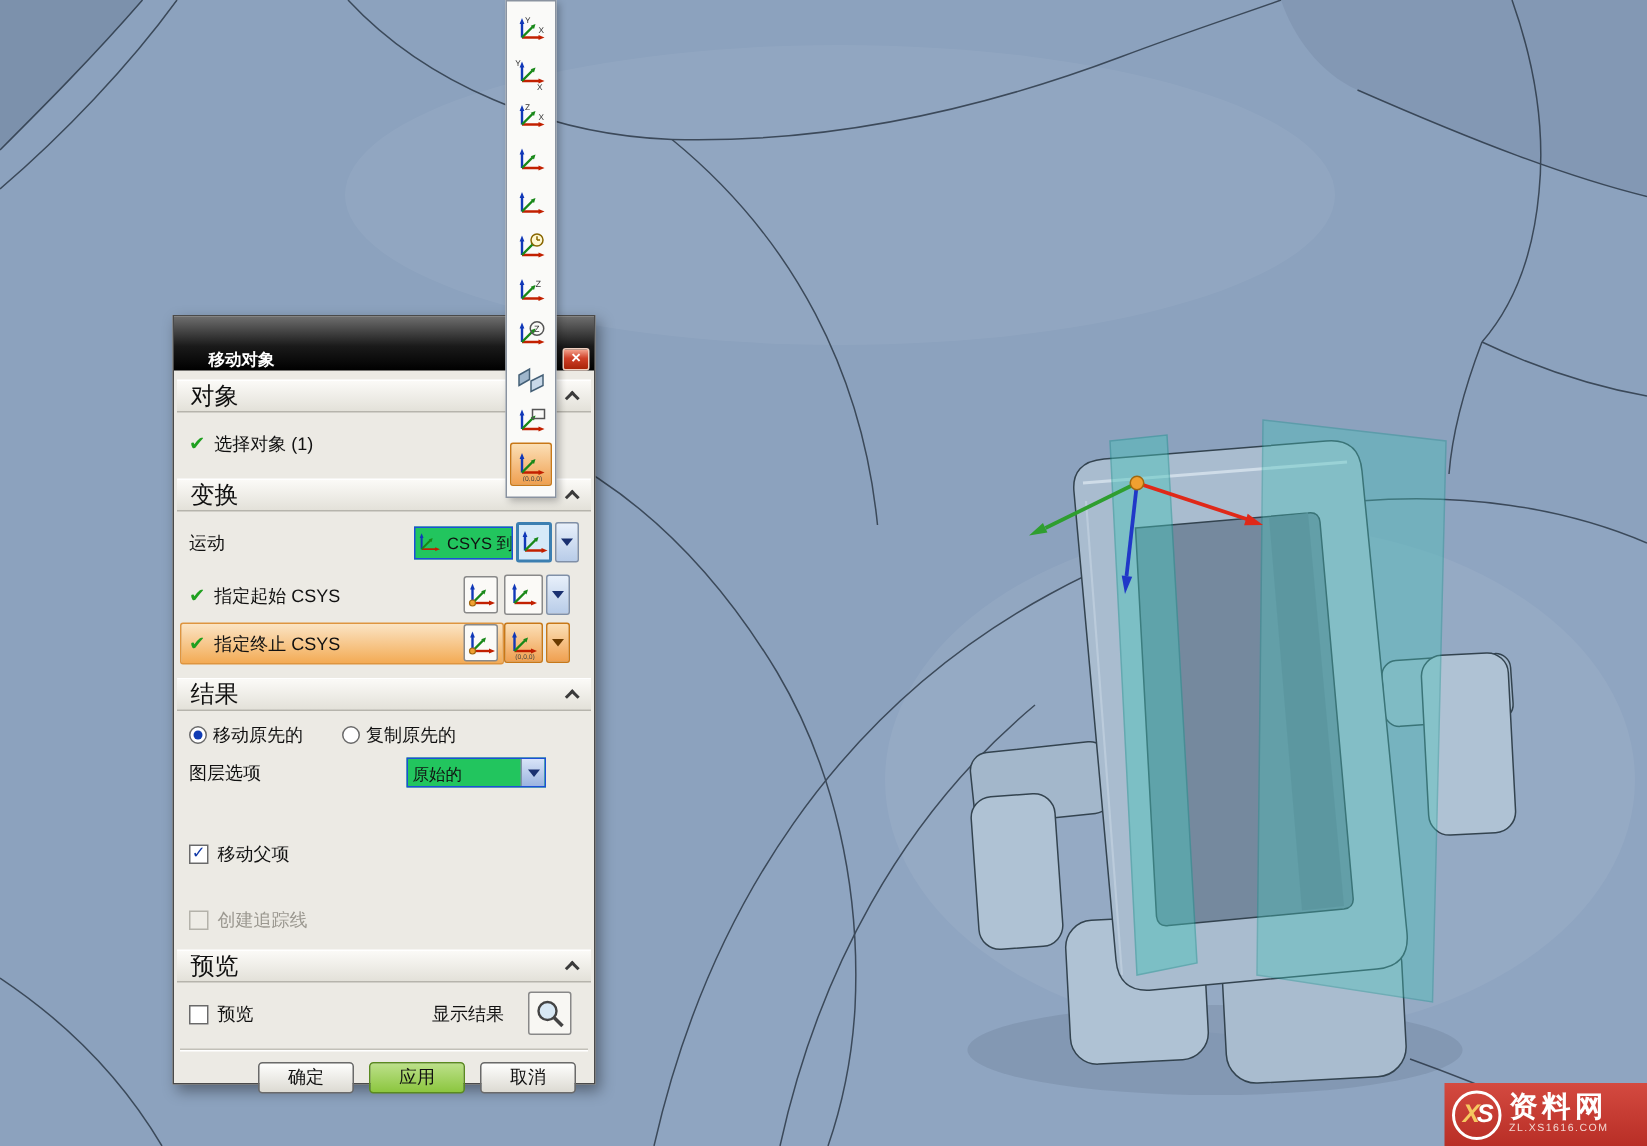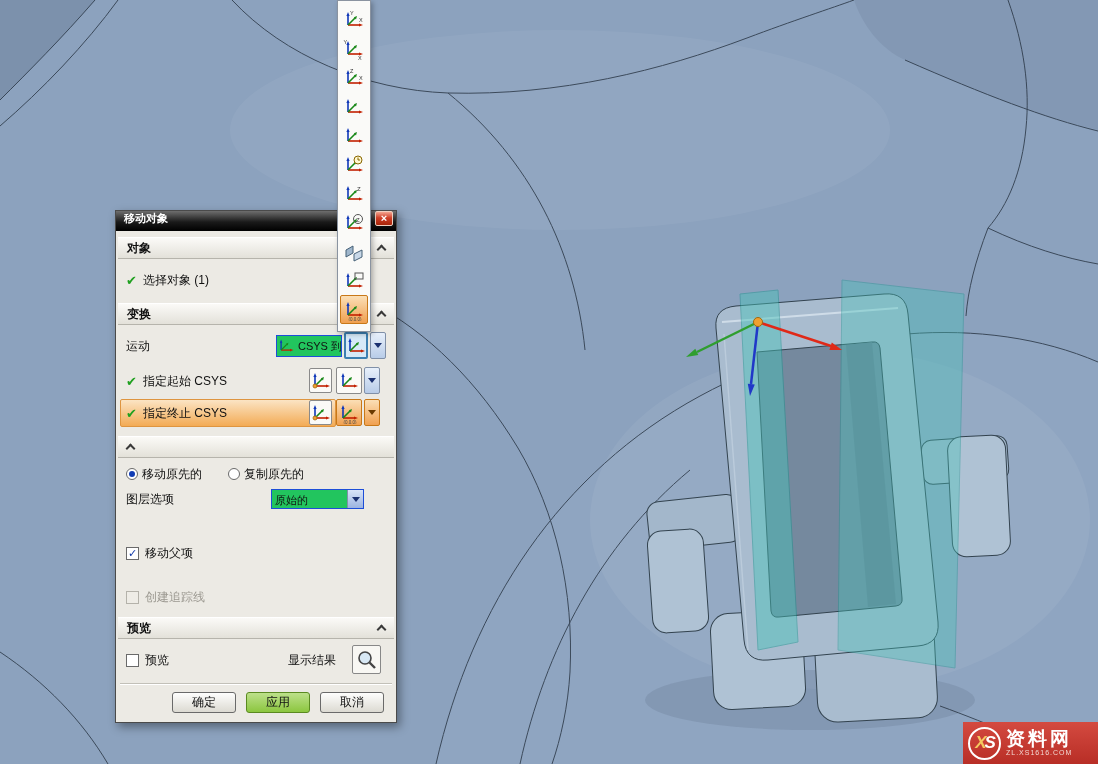--- a/index.html
+++ b/index.html
@@ -21,30 +21,30 @@
   
   .csys-toolbar{position:absolute;left:337px;top:0;width:34px;height:332px;z-index:20;
     background:#FAFAF8;border:1px solid #8A93A0;box-shadow:2px 2px 5px rgba(0,0,0,.28);
     display:flex;flex-direction:column;align-items:center;padding-top:4px}
   .tb-item{width:28px;height:29px;display:flex;align-items:center;justify-content:center;border:1px solid transparent;border-radius:2px}
   .tb-item.selected{background:linear-gradient(180deg,#FBDFB6,#F0A050);border-color:#C87818}
 
   
   .dialog{position:absolute;left:115px;top:210px;width:282px;height:513px;z-index:10;
     background:#ECEAE4;border:1px solid #4A4A4A;box-shadow:3px 4px 9px rgba(0,0,0,.38)}
-  .titlebar{height:20px;background:linear-gradient(180deg,#6E6E6E,#1a1a1a 55%,#000);
-    display:flex;align-items:flex-start;padding:0 3px 0 8px}
+  .titlebar{height:36px;background:linear-gradient(180deg,#6E6E6E,#1a1a1a 55%,#000);
+    display:flex;align-items:flex-end;padding:0 3px 0 23px}
   .titlebar .t{color:#fff;font-size:11px;font-weight:bold;flex:1}
   .closebtn{width:18px;height:15px;border:1px solid #F0D0C0;border-radius:2px;color:#fff;
     background:linear-gradient(180deg,#F5A590,#D04028 45%,#A82408);
     font-size:11px;font-weight:bold;line-height:1;display:flex;align-items:center;justify-content:center}
   .body{position:relative;height:491px}
   .sec{position:absolute;left:2px;right:2px;height:22px;display:flex;align-items:center;padding:0 9px;
     background:linear-gradient(180deg,#FBFAF7,#E3E1D9);border-top:1px solid #fff;border-bottom:1px solid #B6B4AC}
-  .sec .h{font-size:12px;font-weight:bold;color:#101010;flex:1}
+  .sec .h{font-size:16px;font-weight:normal;color:#101010;flex:1}
   .chev{width:7px;height:7px;border-top:2px solid #3A3A3A;border-right:2px solid #3A3A3A;
     transform:rotate(-45deg);margin-top:3px}
   .row{position:absolute;left:0;right:2px;display:flex;align-items:center;font-size:12px;color:#111}
   .row .lbl{white-space:nowrap}
   .check{color:#1FA01F;font-weight:bold;font-size:13px;margin:0 6px 0 0}
   .ind{margin-left:10px}
   .oband{position:absolute;left:4px;top:2px;width:216px;height:28px;border-radius:2px;
     background:linear-gradient(180deg,#FBE4C4,#F3AB55);border:1px solid #DE9540}
   .rowc{position:relative;z-index:1;display:flex;align-items:center}
 
@@ -265,20 +265,21 @@
                 <text x="5.5" y="21.5" font-size="4.5" fill="#444">(0,0,0)</text>
               </svg>
             </span>
         </div>
         <div class="arrbtn orange" style="left:248px;top:2px;width:16px;height:27px">
             <span class="tri"></span>
           </div>
       </div>
 
       <div class="sec" style="top:205px">
+        <span class="h">结果</span>
         <span class="chev"></span>
       </div>
       <div class="row" style="top:232px;height:22px">
         <span class="radio ind on"></span>
         <span class="lbl">移动原先的</span>
         <span class="radio" style="margin-left:26px"></span>
         <span class="lbl">复制原先的</span>
       </div>
       <div class="row" style="top:256px;height:24px">
         <span class="lbl ind">图层选项</span>

